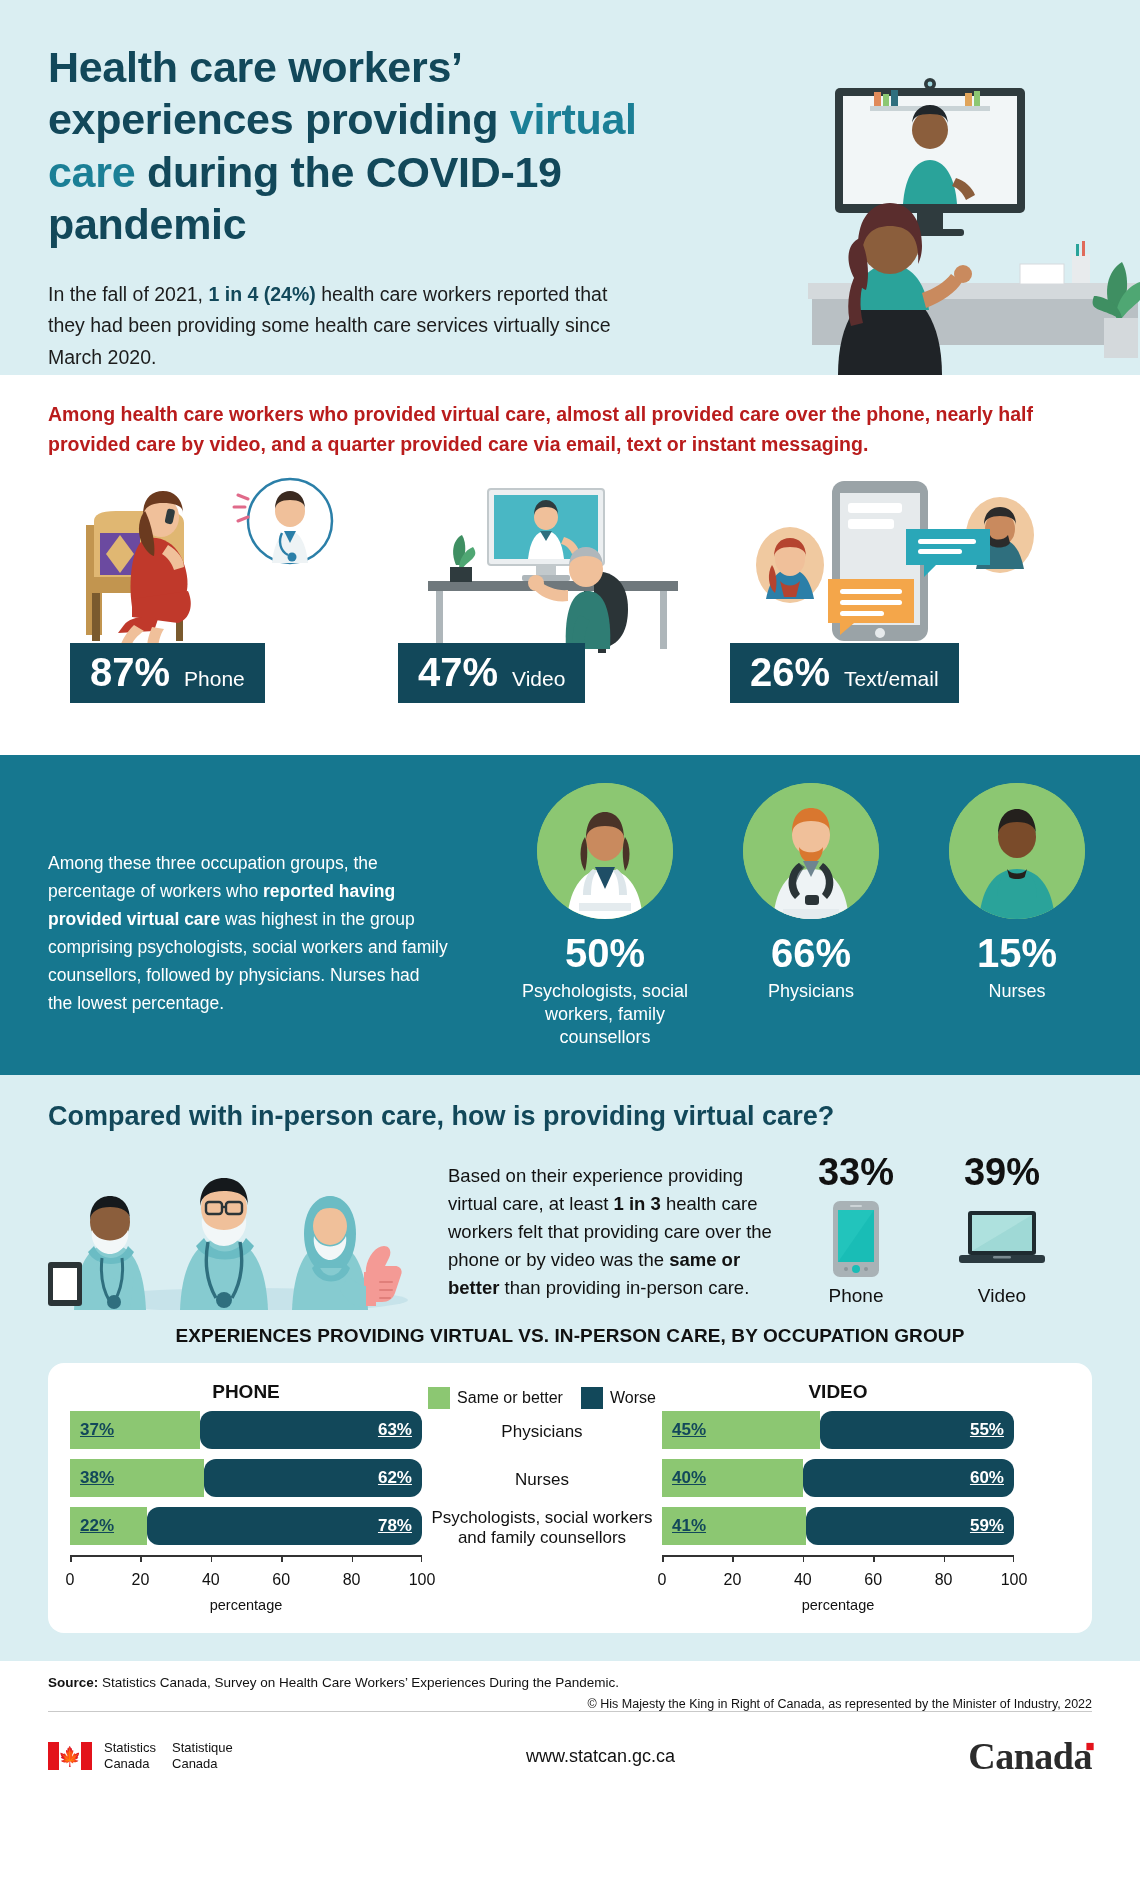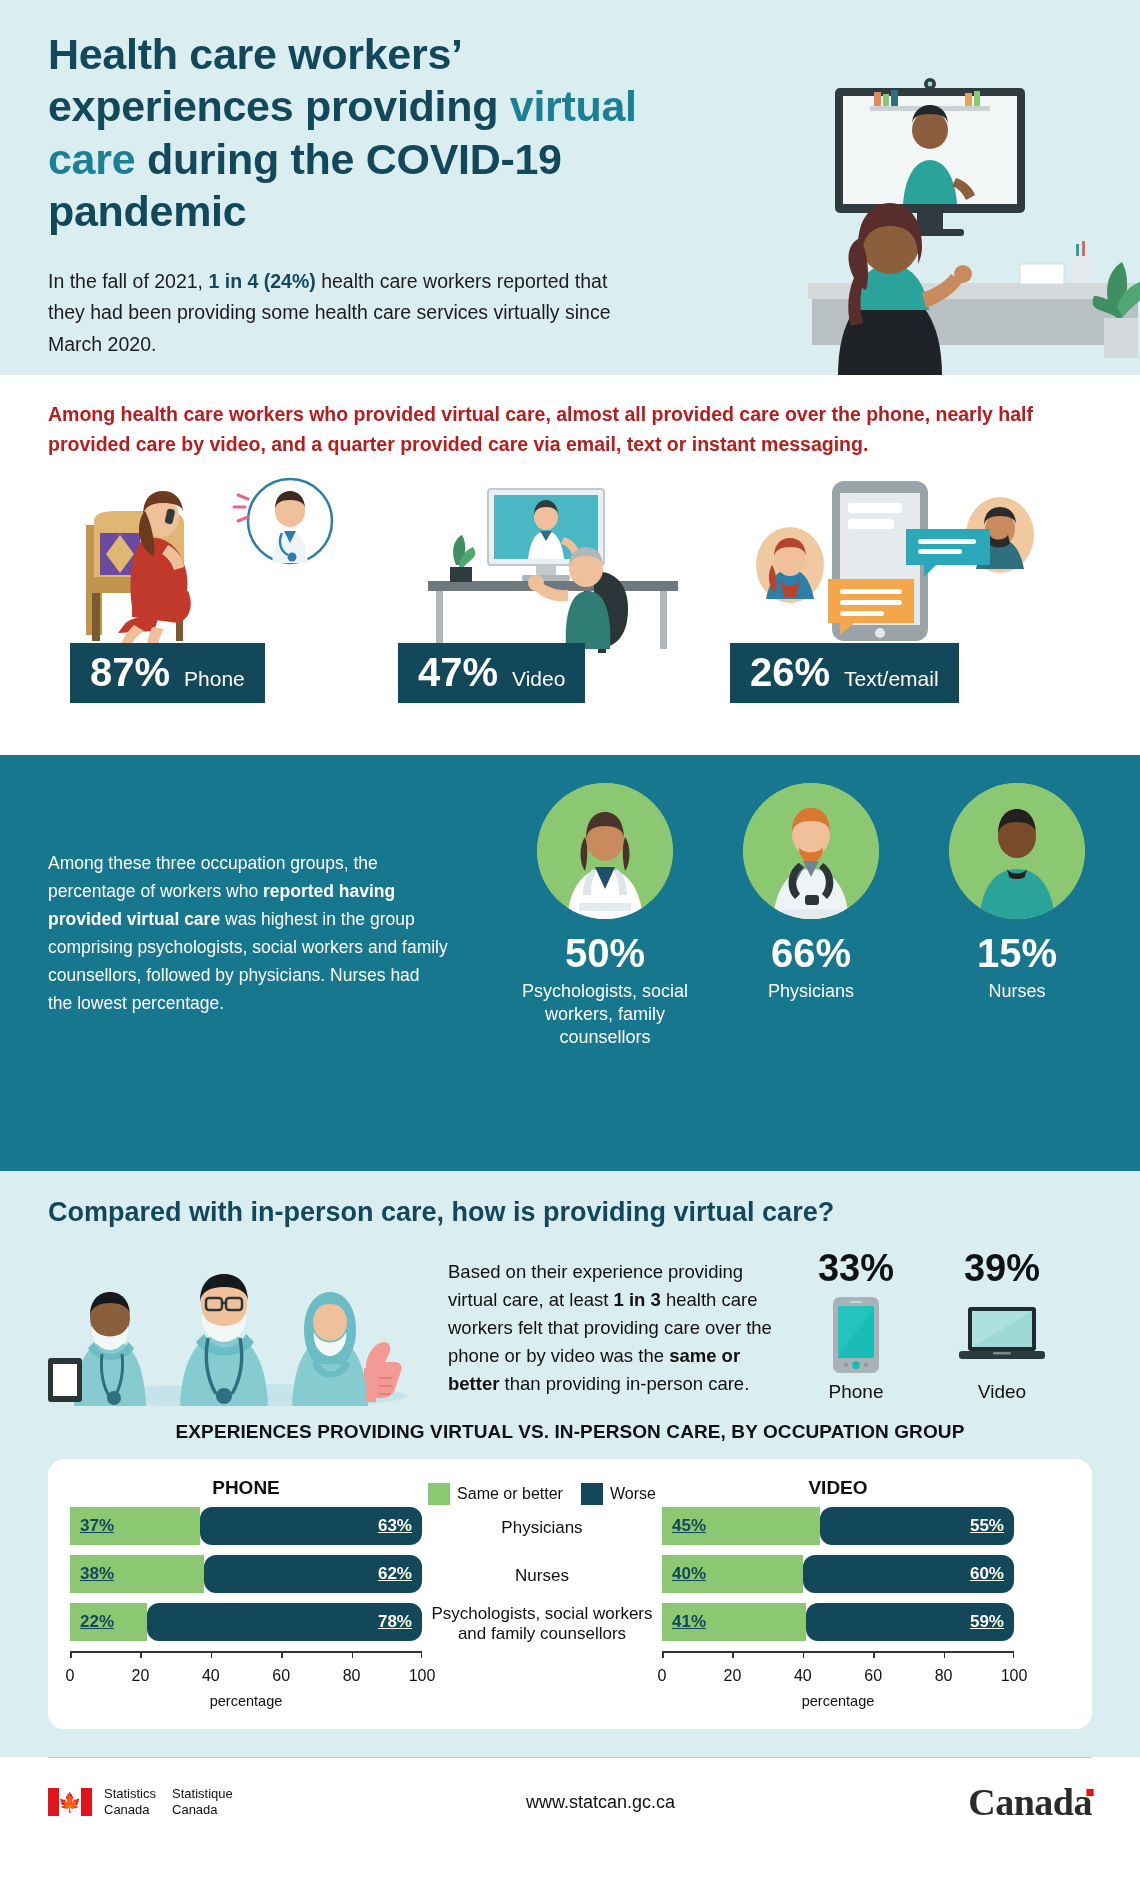--- a/index.html
+++ b/index.html
@@ -13,21 +13,21 @@
   }
   .page { position: relative; width: 1140px; height: 1878px; }
 
   
   .header {
     position: relative;
     background: #daeef2;
     height: 375px;
     overflow: hidden;
   }
-  .header-text { position: absolute; left: 48px; top: 28px; width: 660px; }
+  .header-text { position: absolute; left: 48px; top: 41px; width: 660px; }
   h1.title {
     font-size: 43px;
     line-height: 1.22;
     color: #12485a;
     font-weight: bold;
     letter-spacing: -0.3px;
   }
   h1.title .hl { color: #1b7f96; }
   .intro {
     margin-top: 28px;
@@ -58,21 +58,21 @@
   }
   .mode-badge .pct { font-size: 40px; font-weight: bold; line-height: 1; }
   .mode-badge .lbl { font-size: 21px; line-height: 1; }
   .m1 .mode-badge { left: 22px; }
   .m2 .mode-badge { left: 10px; }
   .m3 .mode-badge { left: 2px; }
 
   
   .teal {
     background: #16778f; color: #fff;
-    height: 416px; position: relative; padding: 0 48px;
+    height: 320px; position: relative; padding: 0 48px;
   }
   .teal-text {
     position: absolute; left: 48px; top: 94px; width: 400px;
     font-size: 17.5px; line-height: 1.6;
   }
   .teal-text b { font-weight: bold; }
   .occ-row { position: absolute; left: 520px; top: 28px; display: flex; gap: 36px; }
   .occ { width: 170px; text-align: center; }
   .occ-circle {
     width: 136px; height: 136px; border-radius: 50%;
@@ -597,20 +597,24 @@
           <span style="left:60%">60</span>
           <span style="left:80%">80</span>
           <span style="left:100%">100</span>
         </div>
         <div class="axis-caption">percentage</div>
       </div>
 
     </div>
   </div>
 
+  <div class="source">
+    <div class="source-line"><b>Source:</b><span> Statistics Canada, Survey on Health Care Workers’ Experiences During the Pandemic.</span></div>
+    <div class="copyright">© His Majesty the King in Right of Canada, as represented by the Minister of Industry, 2022</div>
+  </div>
 
   <div class="rule"></div>
 
   <div class="footer">
     <div class="wordmark-l">
       <div class="flag">
         <div class="bar l"></div>
         <div class="bar r"></div>
         <div class="leaf">🍁</div>
       </div>

